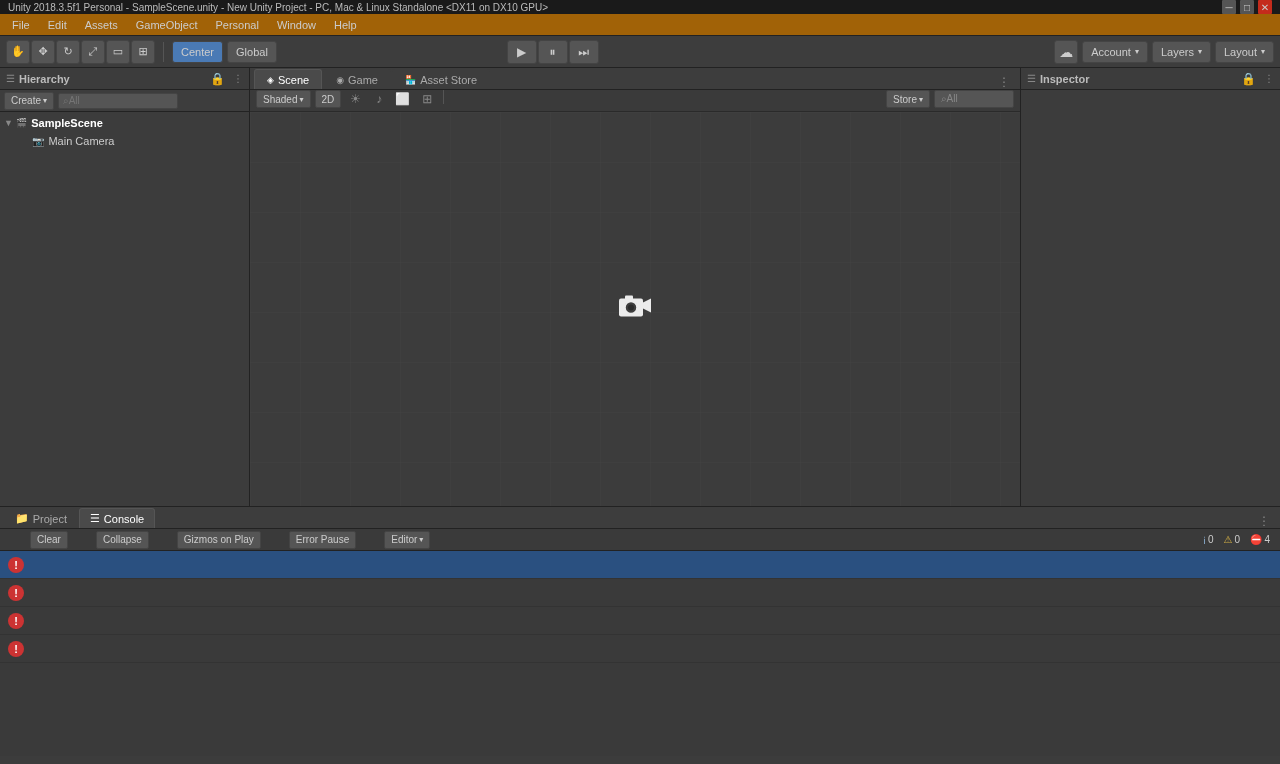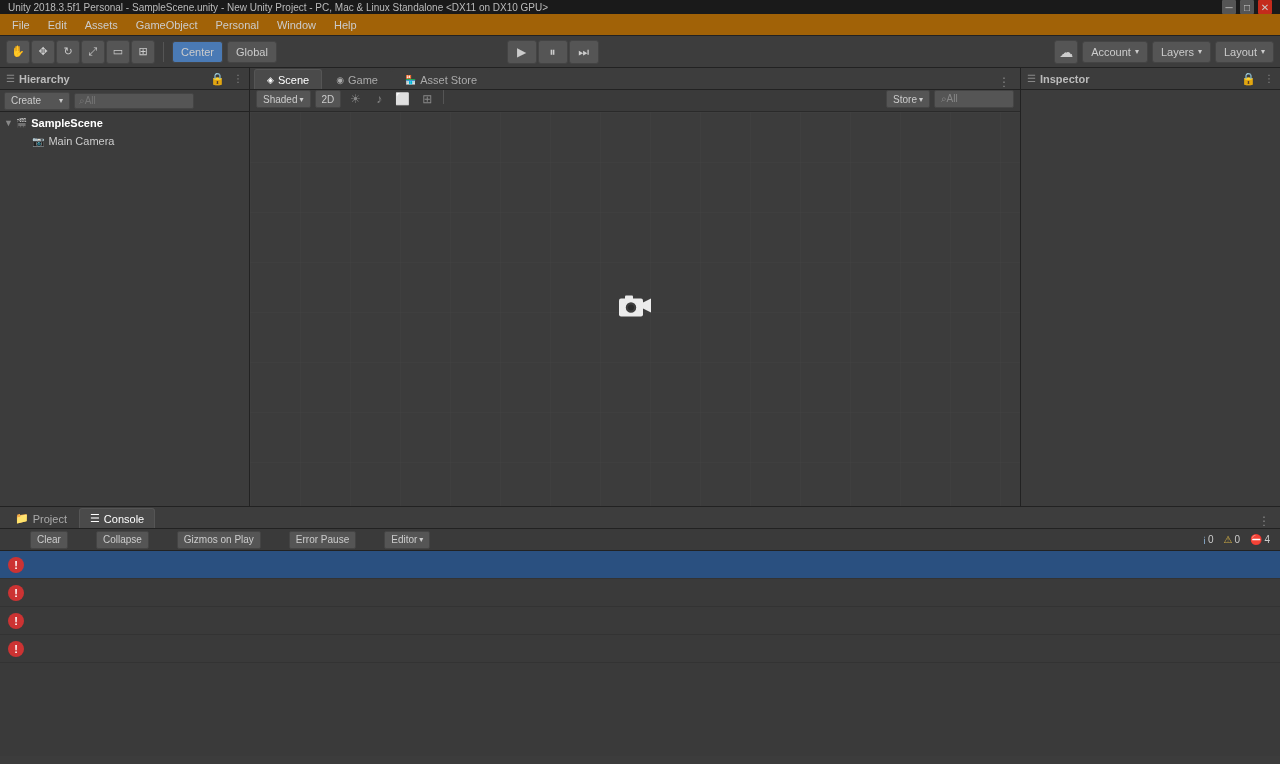--- a/index.html
+++ b/index.html
@@ -93,21 +93,21 @@
     .panel-icon { font-size: 10px; color: #888; }
     .panel-lock { margin-left: auto; font-size: 12px; color: #888; cursor: pointer; }
 
     .hierarchy-toolbar {
       height: 22px; background: #3d3d3d; border-bottom: 1px solid #222;
       display: flex; align-items: center; padding: 0 4px; gap: 4px; flex-shrink: 0;
     }
     .create-btn {
       height: 18px; background: #555; border: 1px solid #444;
       color: #ccc; font-size: 10px; cursor: pointer; border-radius: 2px;
-      display: flex; align-items: center; padding: 0 6px; gap: 18px;
+      display: flex; align-items: center; padding: 0 6px; gap: 2px;
     }
     .search-field {
       height: 16px; background: #555; border: 1px solid #444; color: #ccc;
       font-size: 10px; border-radius: 2px; padding: 0 4px; width: 120px;
       outline: none;
     }
 
     .hierarchy-content { flex: 1; overflow-y: auto; padding: 2px 0; }
     .hierarchy-item {
       height: 18px; display: flex; align-items: center; padding: 0 4px; cursor: pointer;

